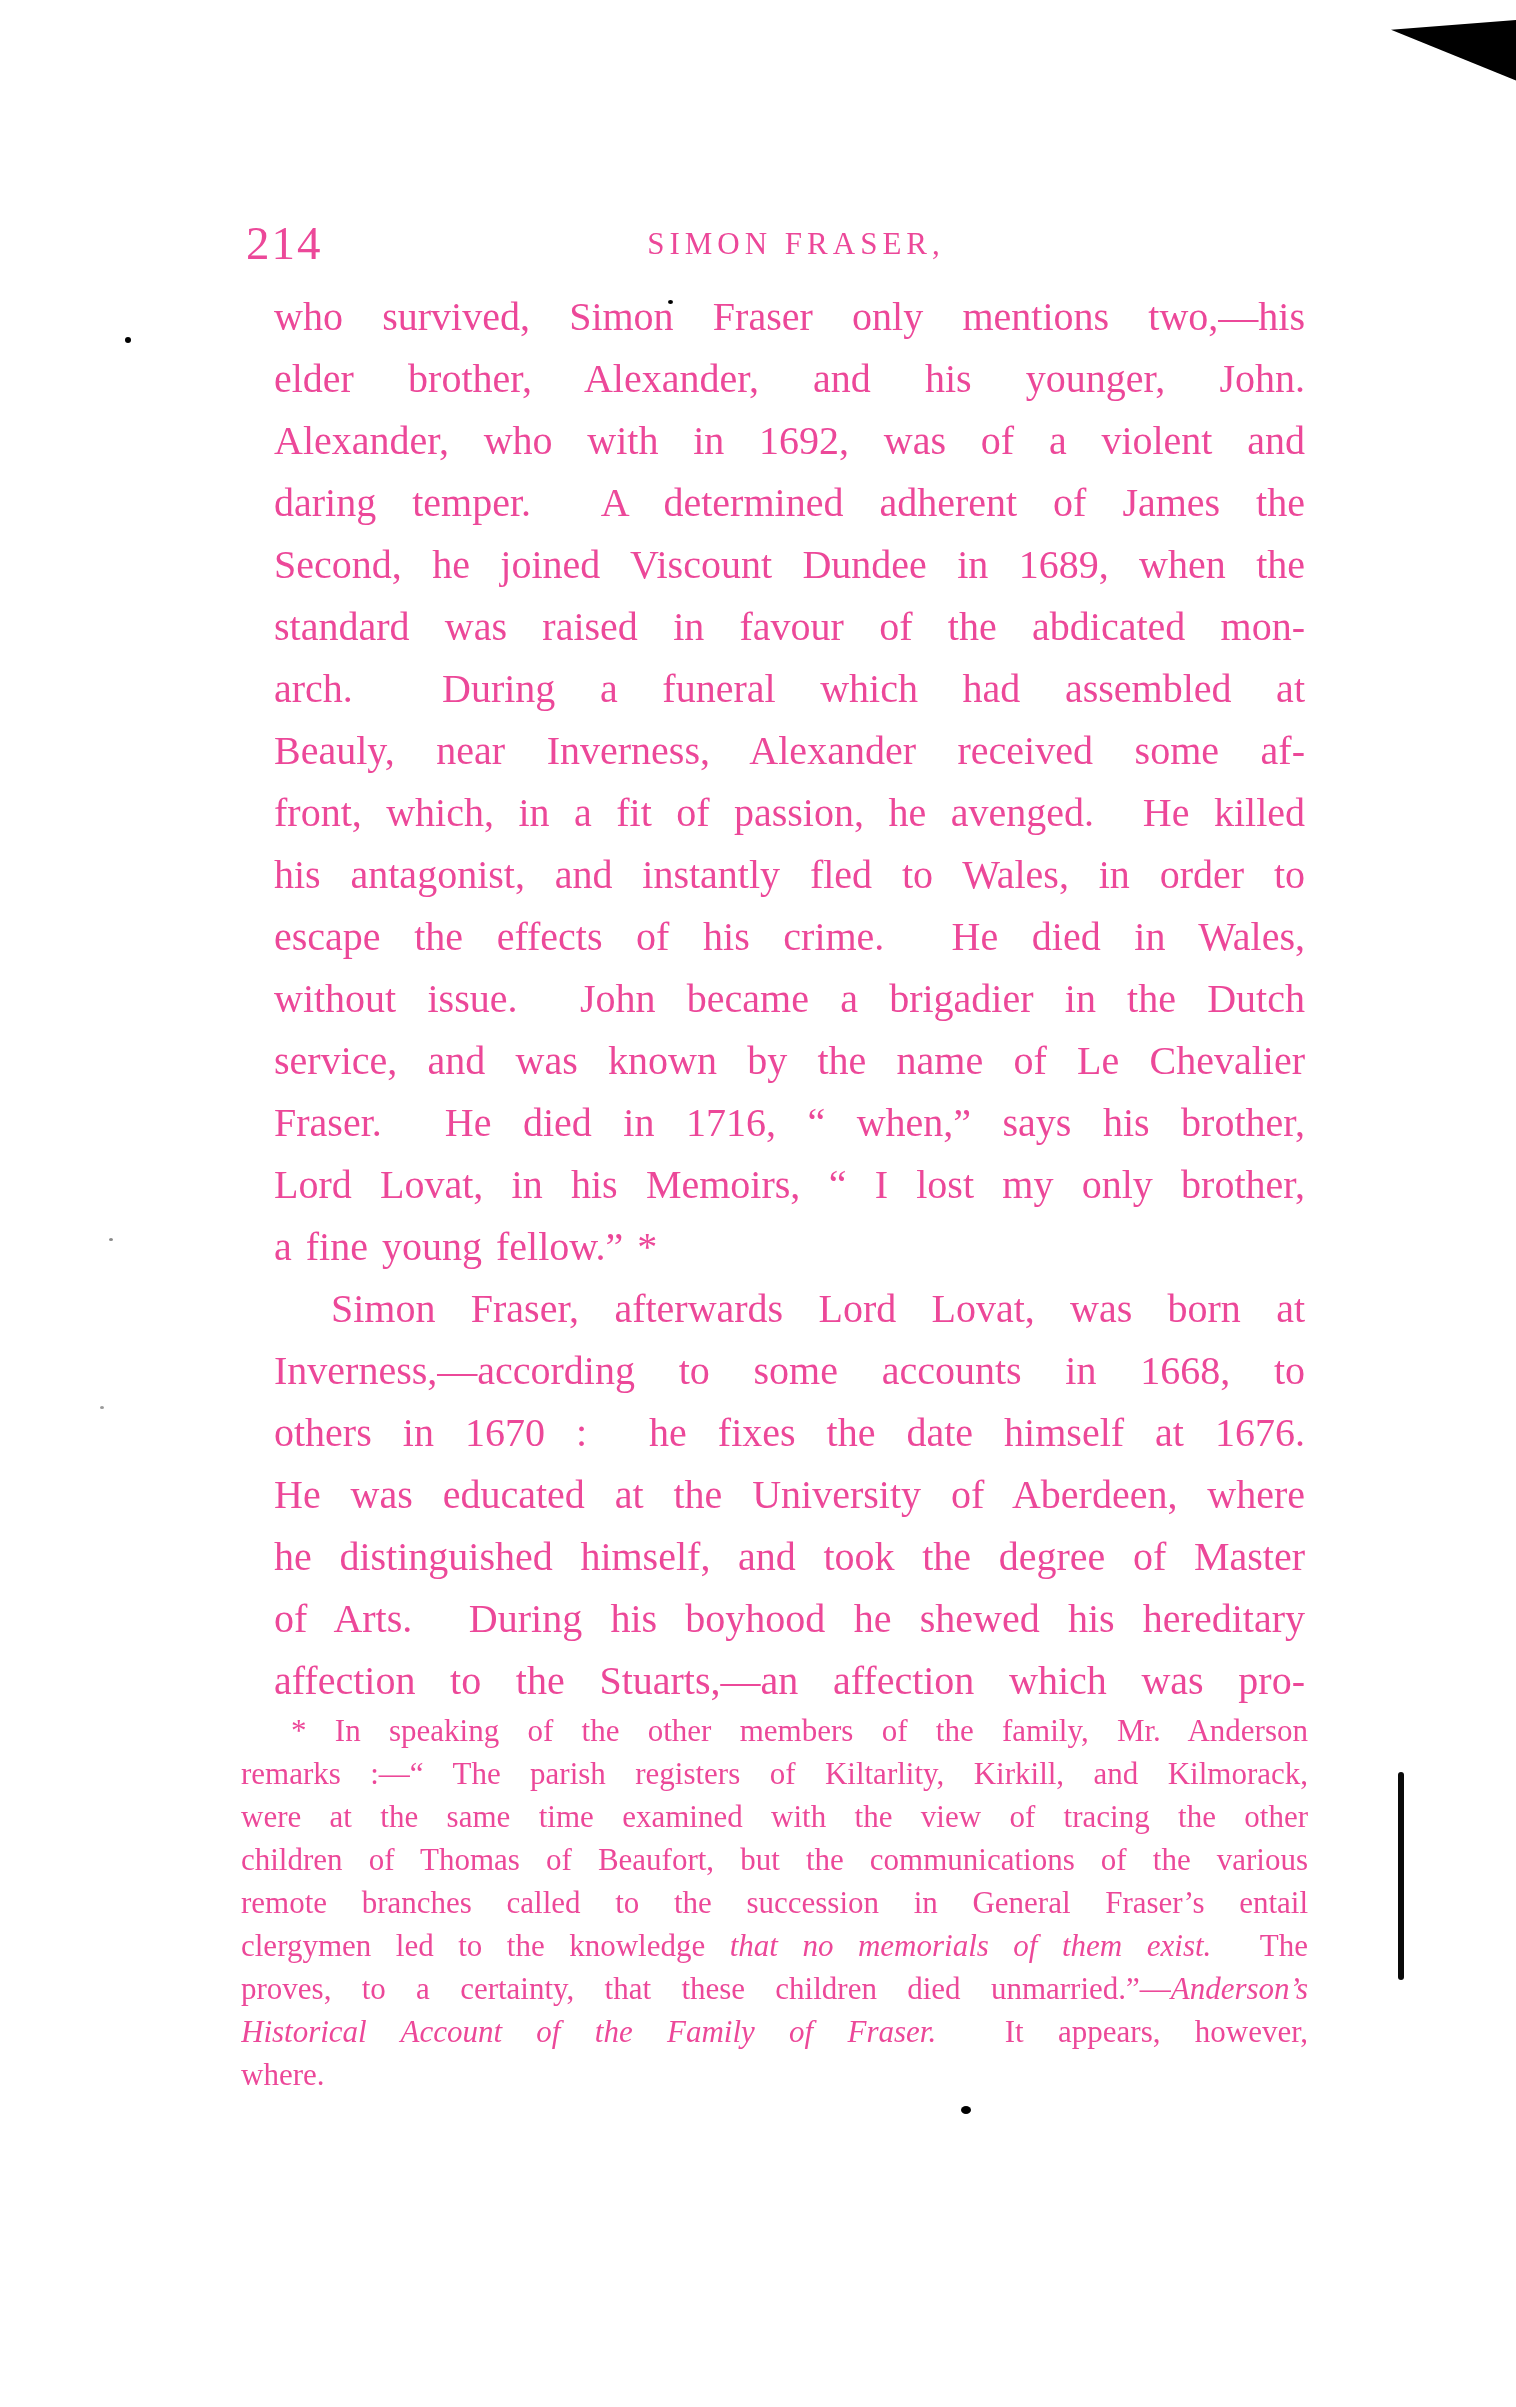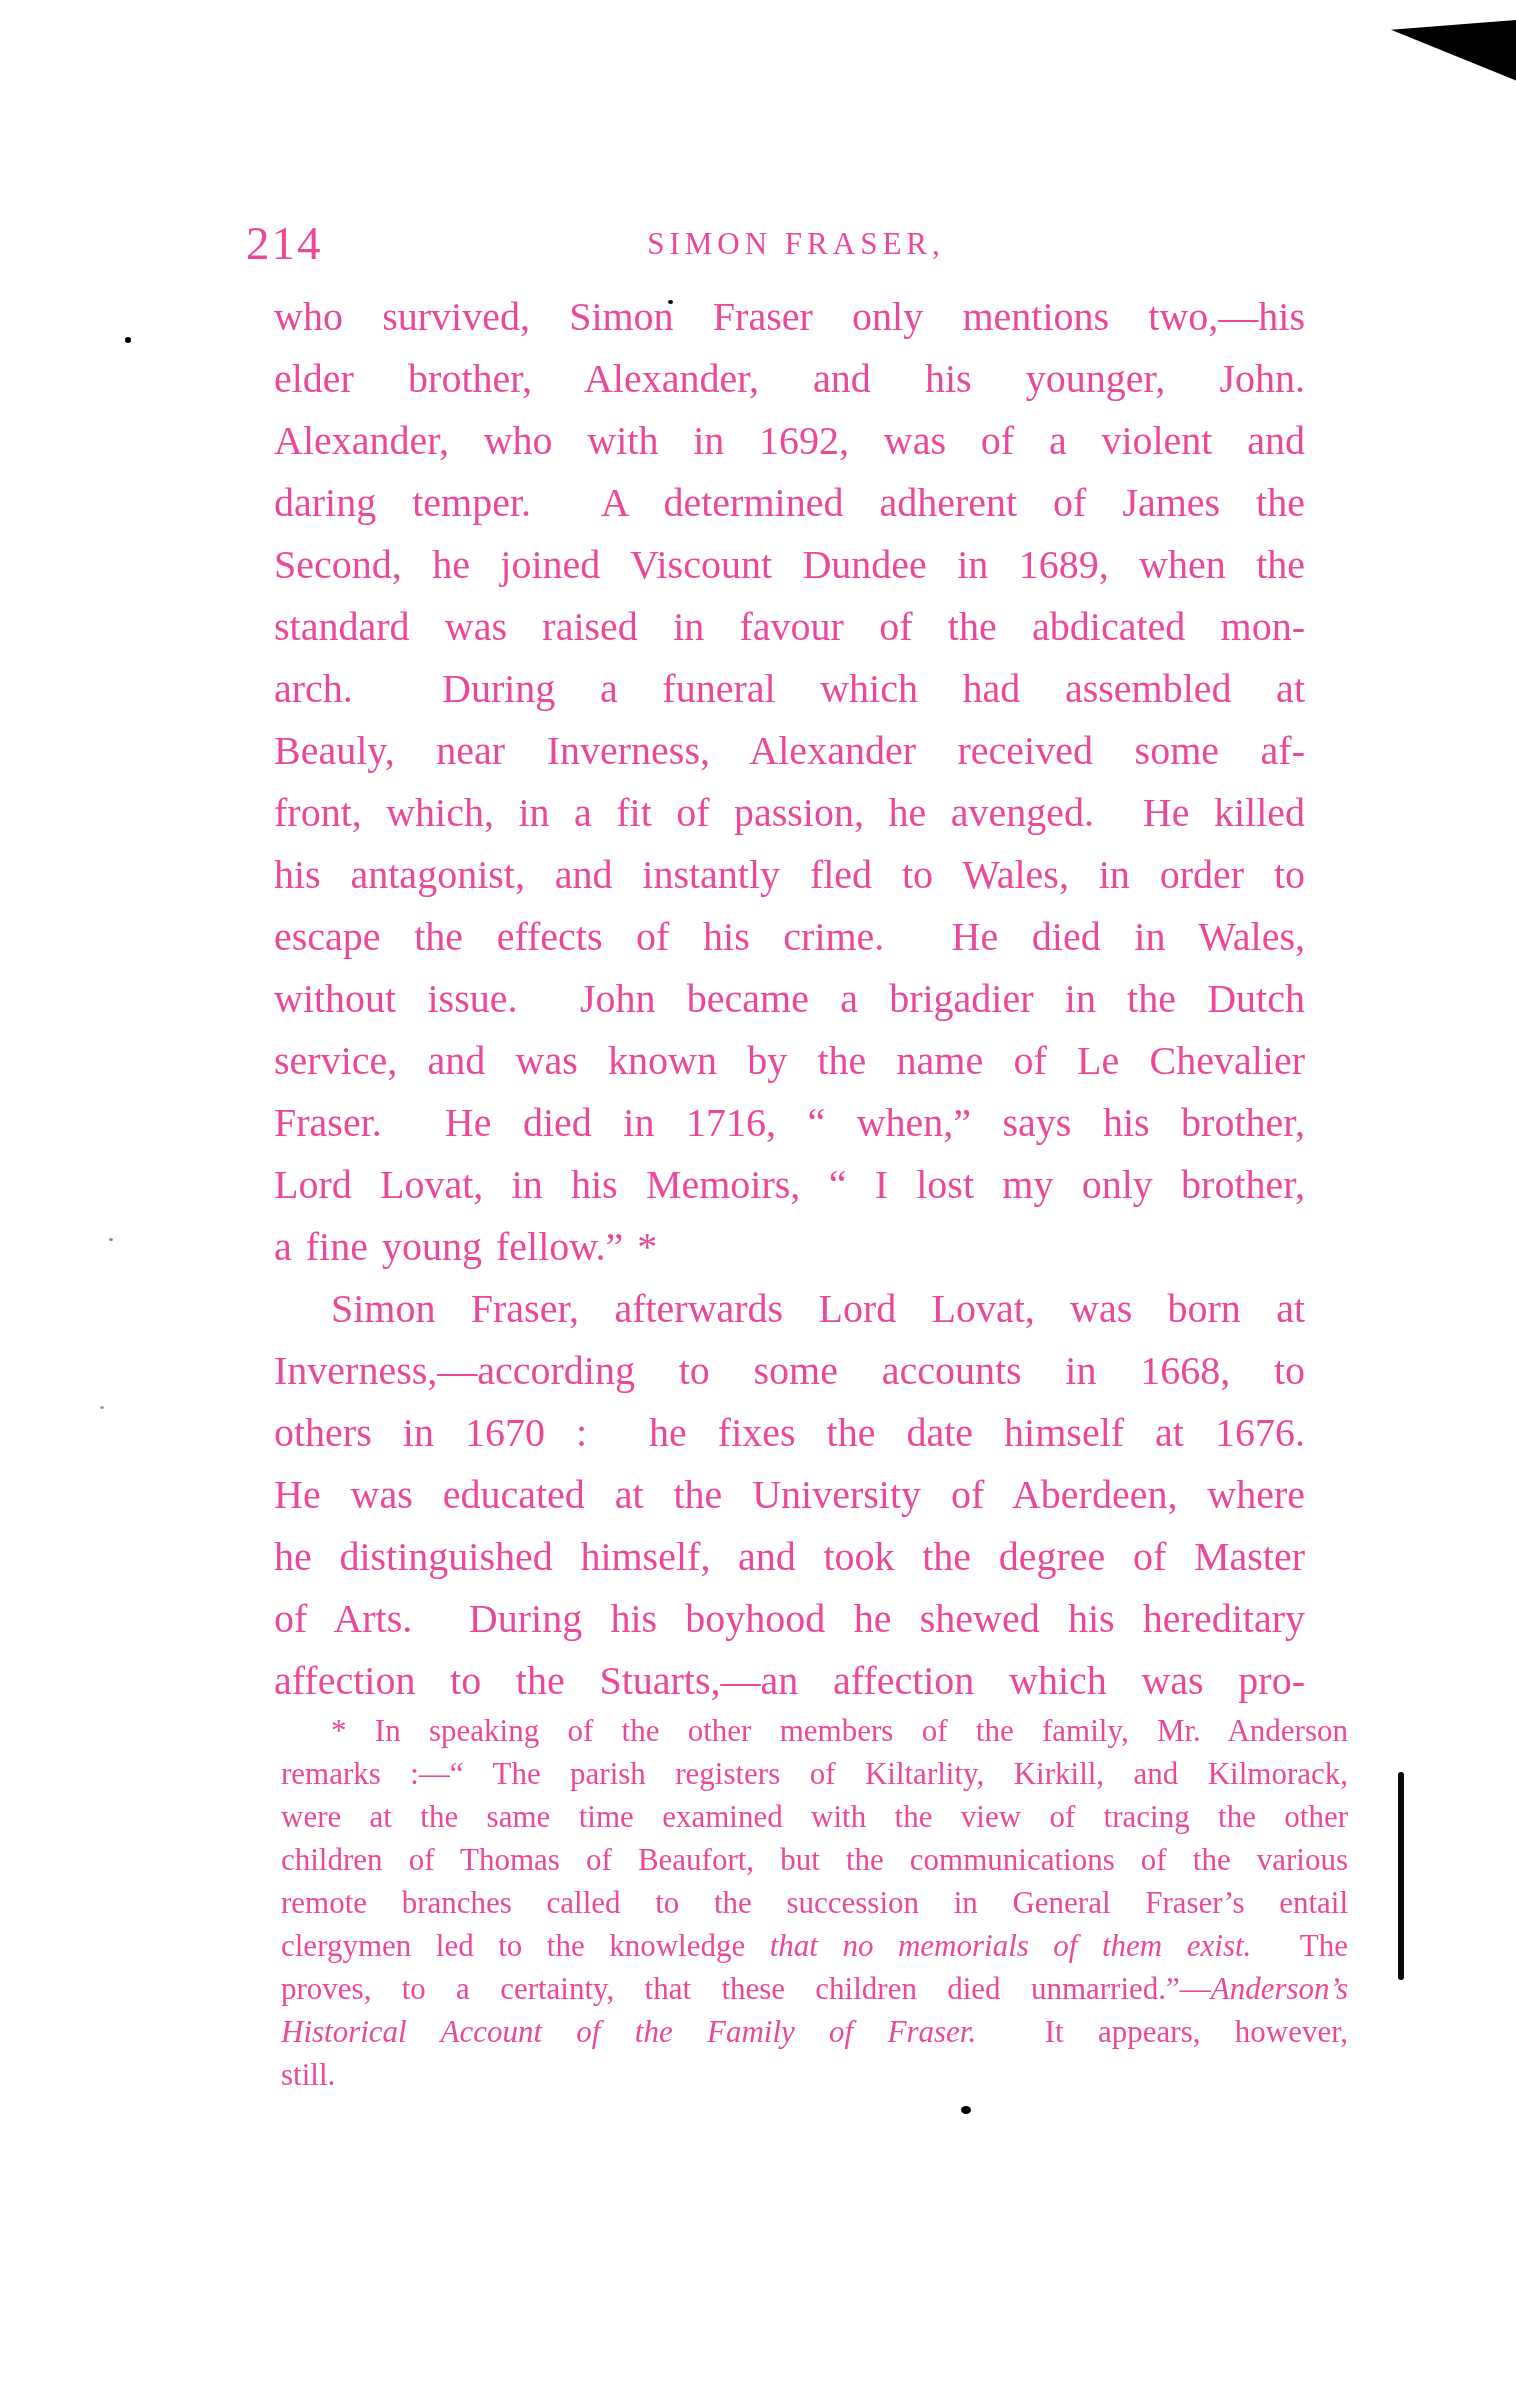--- a/index.html
+++ b/index.html
@@ -53,21 +53,20 @@
   .line.indent { text-indent: 57px; }
 
   
   .footnote {
     position: absolute;
     left: 241px;
     top: 1709px;
     width: 1067px;
     font-size: 31px;
     word-spacing: 2px;
-    margin-left: 40px;
   }
   .fn-line {
     height: 43px;
     line-height: 43px;
     text-align: justify;
     text-align-last: justify;
     white-space: pre-wrap;
     overflow: hidden;
   }
   .fn-line.flush { text-align-last: left; }
@@ -137,21 +136,21 @@
 
   <section class="footnote">
       <div class="fn-line indent"><span>* In speaking of the other members of the family, Mr. Anderson</span></div>
       <div class="fn-line"><span>remarks :—“ The parish registers of Kiltarlity, Kirkill, and Kilmorack,</span></div>
       <div class="fn-line"><span>were at the same time examined with the view of tracing the other</span></div>
       <div class="fn-line"><span>children of Thomas of Beaufort, but the communications of the various</span></div>
       <div class="fn-line"><span>remote branches called to the succession in General Fraser’s entail</span></div>
       <div class="fn-line"><span>clergymen led to the knowledge </span><span class="italic">that no memorials of them exist.</span><span>  The</span></div>
       <div class="fn-line"><span>proves, to a certainty, that these children died unmarried.”—</span><span class="italic">Anderson’s</span></div>
       <div class="fn-line"><span class="italic">Historical Account of the Family of Fraser.</span><span>  It appears, however,</span></div>
-      <div class="fn-line flush"><span>still.</span></div>
+      <div class="fn-line flush"><span>where.</span></div>
     </section>
 
   <div class="scan-line"></div>
   <div class="speck s1"></div>
   <div class="speck s2"></div>
   <div class="speck s3"></div>
   <div class="speck s4"></div>
   <div class="speck s5"></div>
 </div>
 

